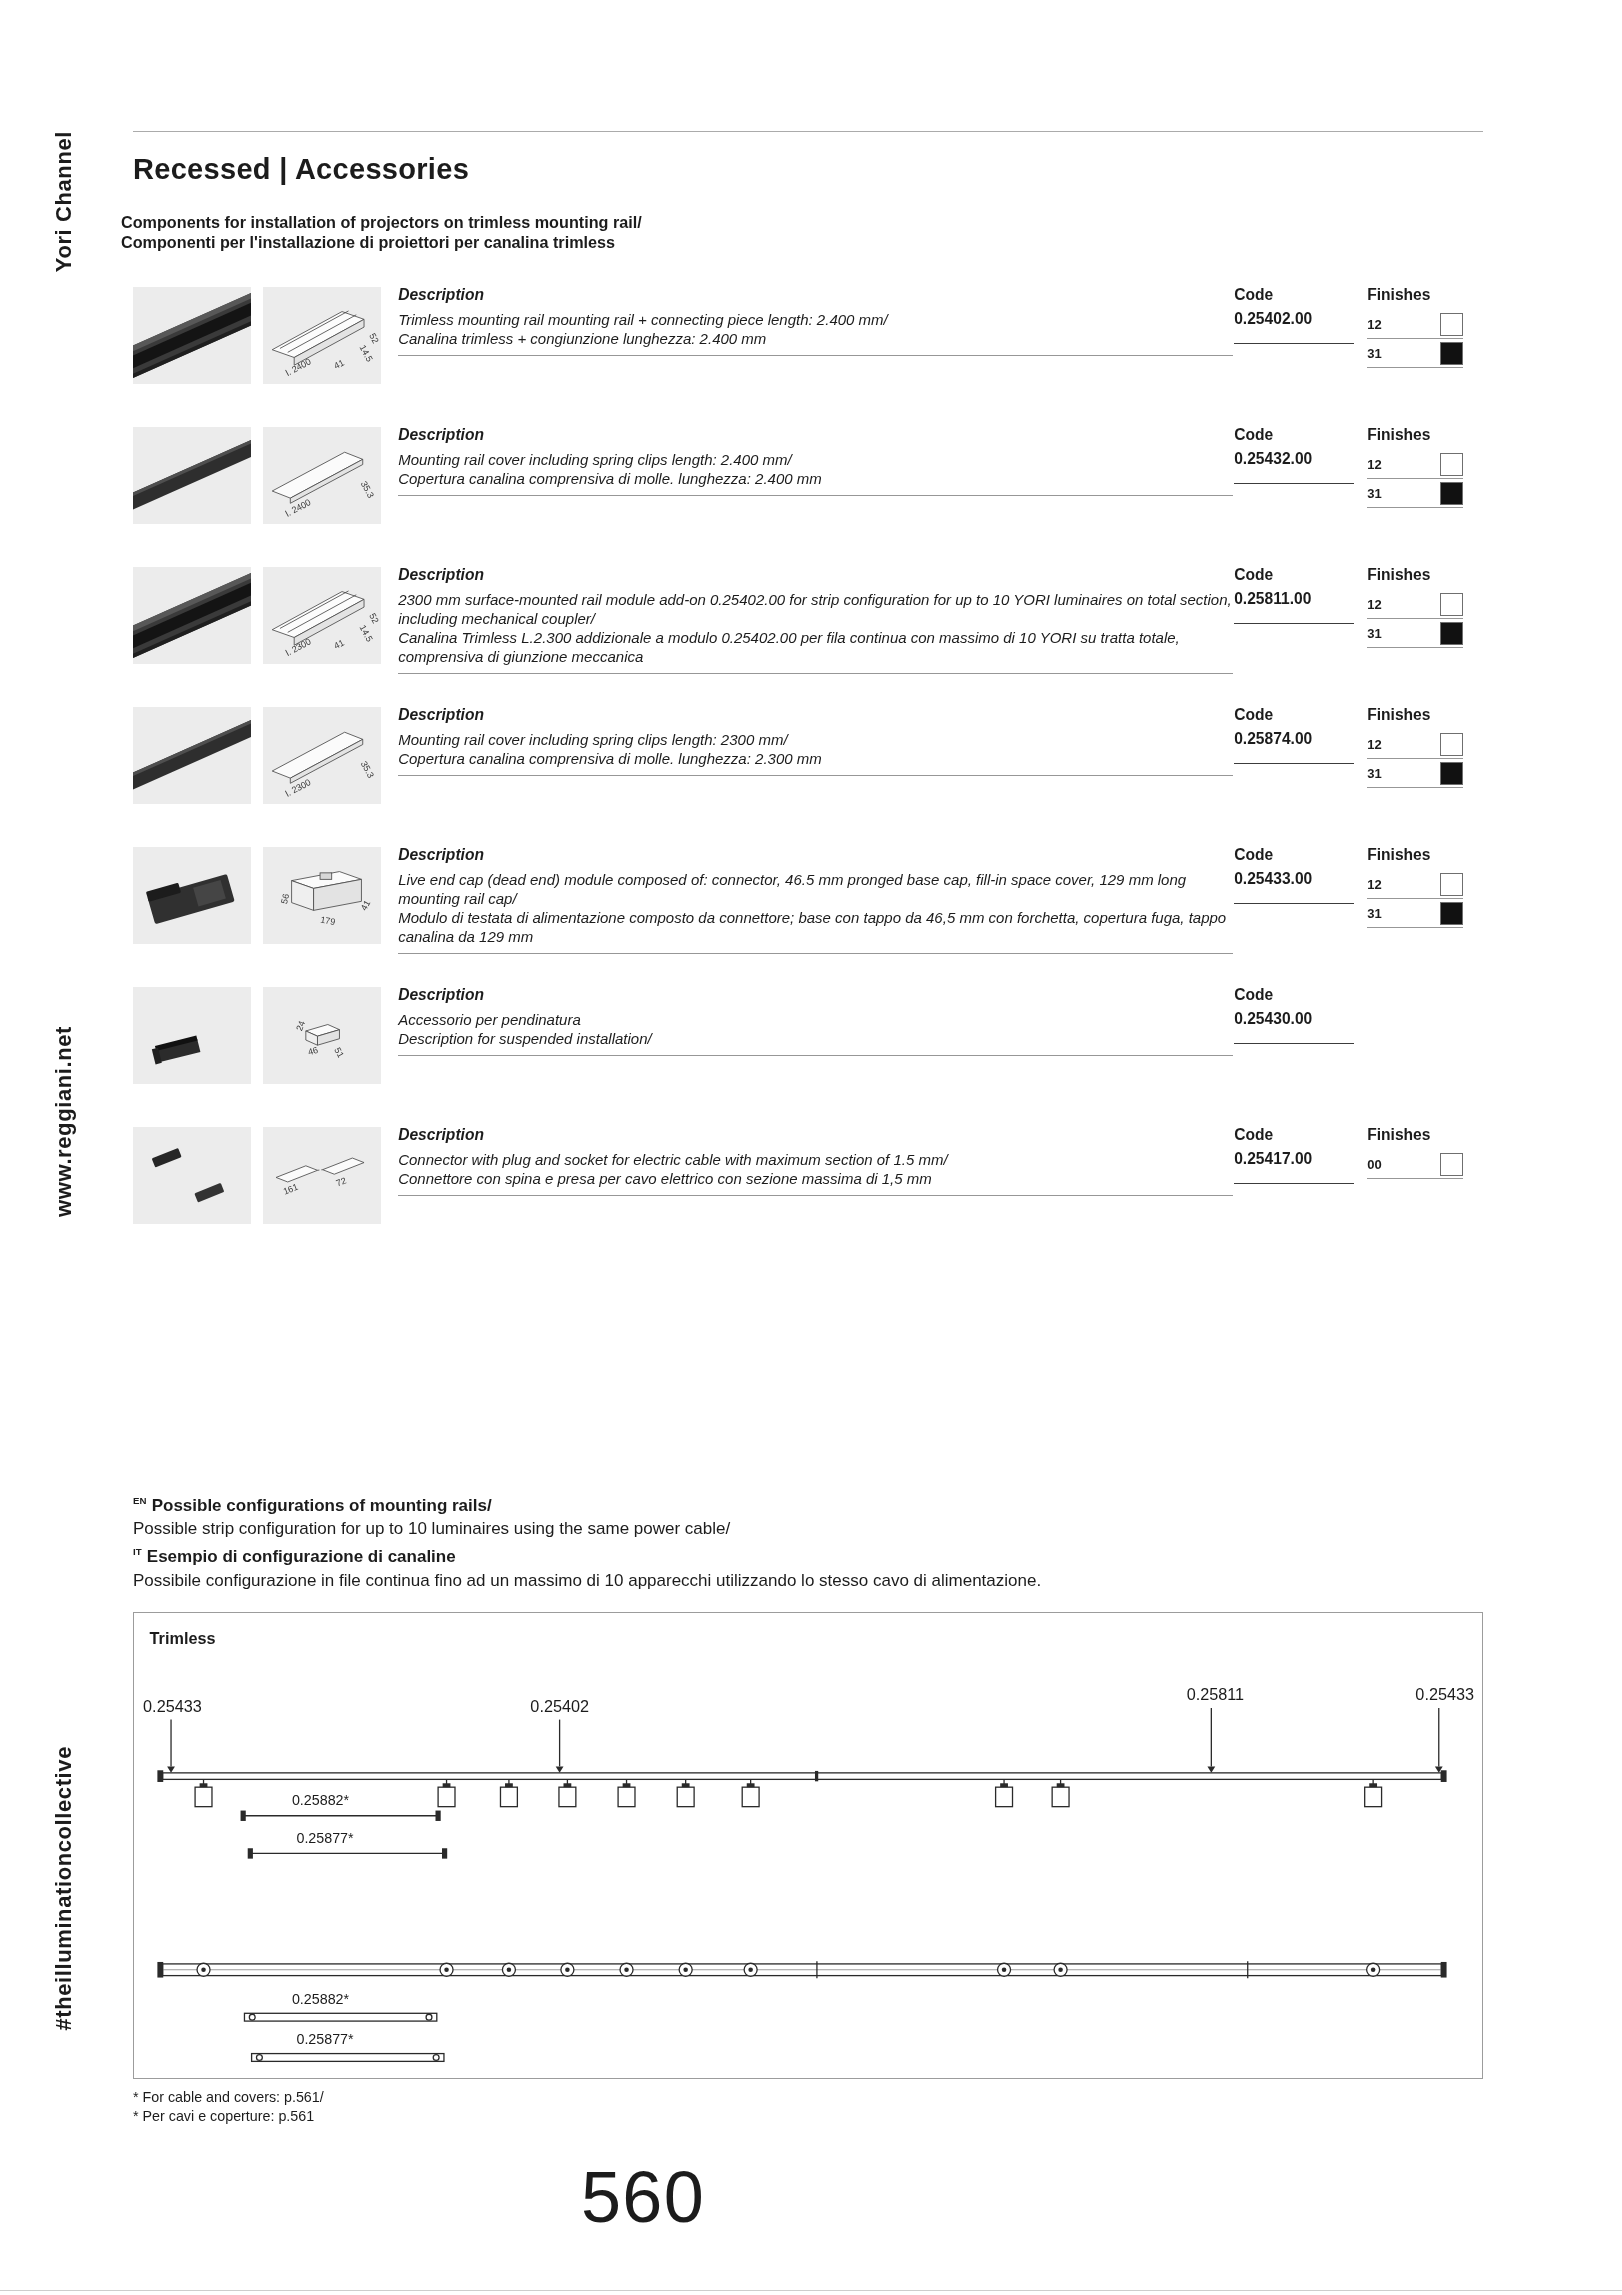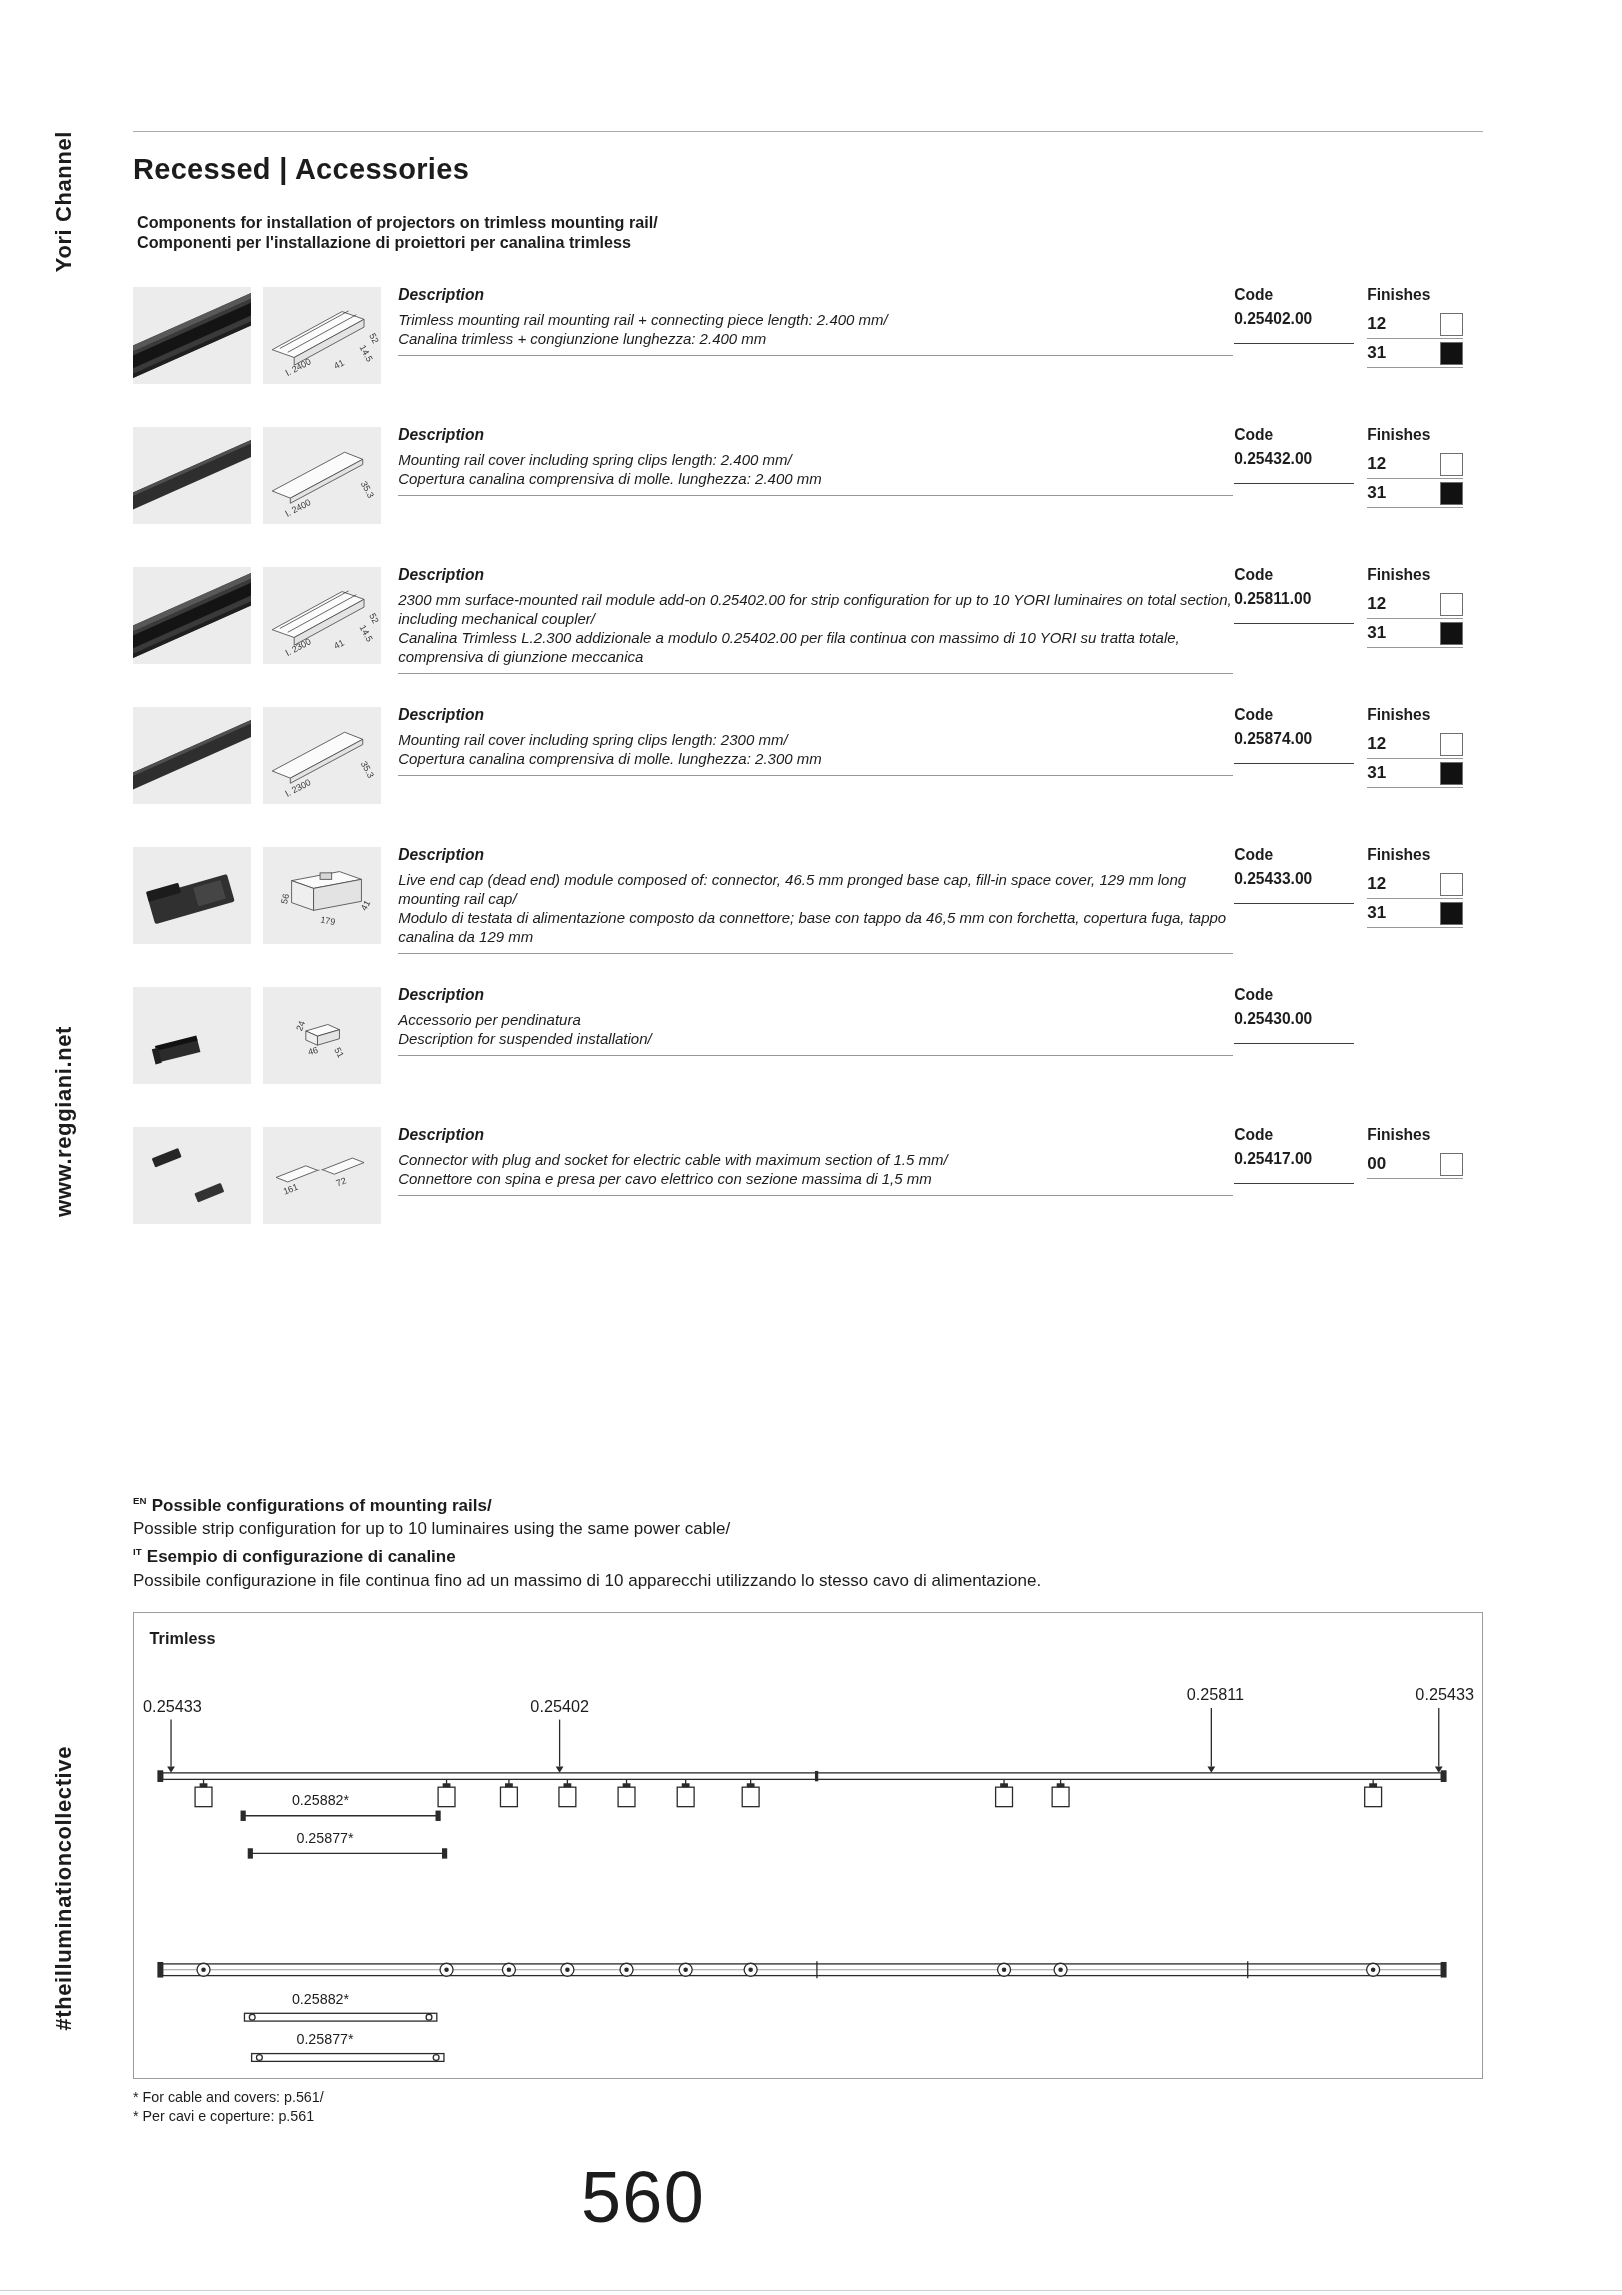--- a/index.html
+++ b/index.html
@@ -9,37 +9,37 @@
 
   
   .vtext { position:absolute; writing-mode:vertical-rl; transform:rotate(180deg);
            font-weight:700; font-size:22px; white-space:nowrap; letter-spacing:0.6px; }
   .v-top { left:51px; top:131px; }
   .v-mid { left:51px; top:1026px; }
   .v-bot { left:51px; top:1746px; }
 
   .top-rule { position:absolute; top:131px; left:133px; width:1350px; border-top:1.3px solid #ababab; }
   .title { position:absolute; top:153px; left:133px; font-size:29px; font-weight:700; letter-spacing:0.3px; }
-  .intro { position:absolute; top:213px; left:137px; font-size:16.2px; font-weight:700; line-height:19.5px; }
+  .intro { position:absolute; top:213px; left:121px; font-size:16.2px; font-weight:700; line-height:19.5px; }
 
   .products { position:absolute; top:287px; left:133px; width:1350px; }
   .prow { display:flex; align-items:flex-start; height:140px; }
   .imgcell { width:118px; height:97px; background:#ececec; flex:none; overflow:hidden; }
   .img1 { margin-right:11.7px; }
   .img2 { margin-right:17.5px; }
   .imgcell svg { display:block; }
   .desccell { width:835px; flex:none; margin-right:1px;font-style:italic; }
   .codecell { width:120px; flex:none; margin-right:13px; }
   .fincell  { width:96px; flex:none; }
   .colhead { font-weight:700; font-size:15.6px; line-height:15.6px; margin-bottom:7.8px; }
   .desctext { border-bottom:1.3px solid #979797; padding-bottom:6.5px; }
   .desctext p { font-size:15px; line-height:19px; }
   .codeval { font-weight:700; font-size:15.6px; padding-bottom:15px; border-bottom:1.3px solid #3c3c3c; }
   .finrow { height:29px; display:flex; align-items:center; justify-content:space-between; border-bottom:1.3px solid #979797; }
-  .fincode { font-size:17px; font-weight:700; }
+  .fincode { font-size:13px; font-weight:700; }
   .swatch { width:23.4px; height:23.4px; border:1.3px solid #6f6f6f; background:#ffffff; }
 
   .confignote { position:absolute; top:1489px; left:133px; width:1350px; font-size:17px; line-height:23.4px; }
   .confignote .tag { font-size:9.7px; font-weight:700; vertical-align:super; margin-right:5.2px; }
   .confignote b { font-weight:700; }
 
   .diagbox { position:absolute; top:1612px; left:133px; width:1350px; height:467px; border:1.3px solid #9c9c9c; background:#ffffff; }
   .diagram text { font-family:"Liberation Sans", sans-serif; fill:#1c1c1c; }
   .diagram .lbl { font-size:25px; }
   .diagram .lbl-b { font-size:25px; font-weight:700; }

